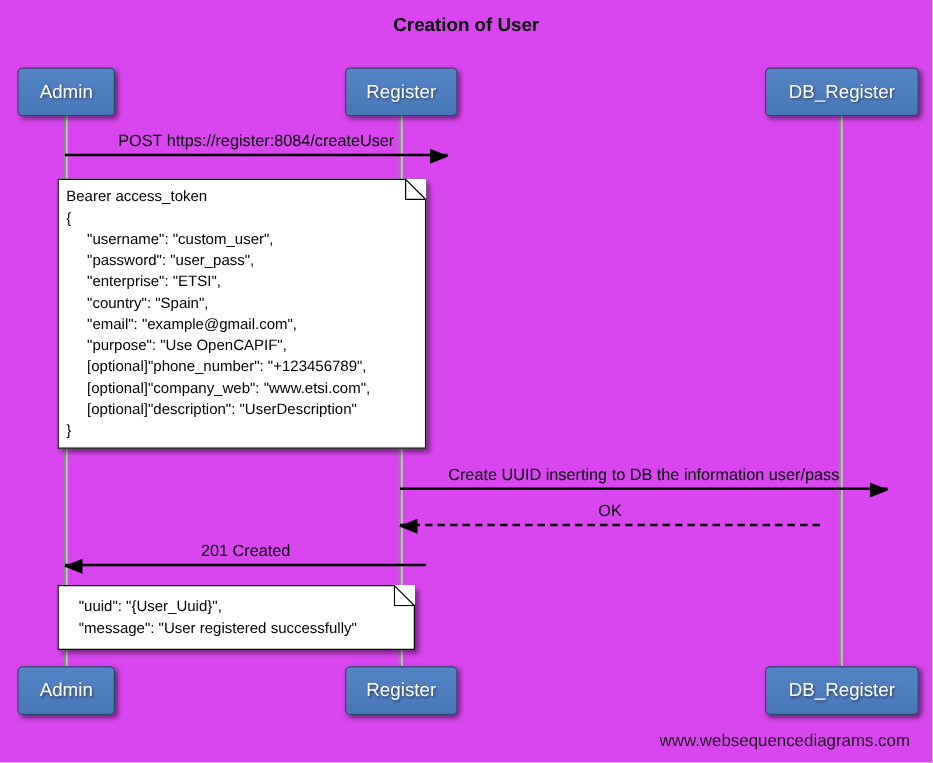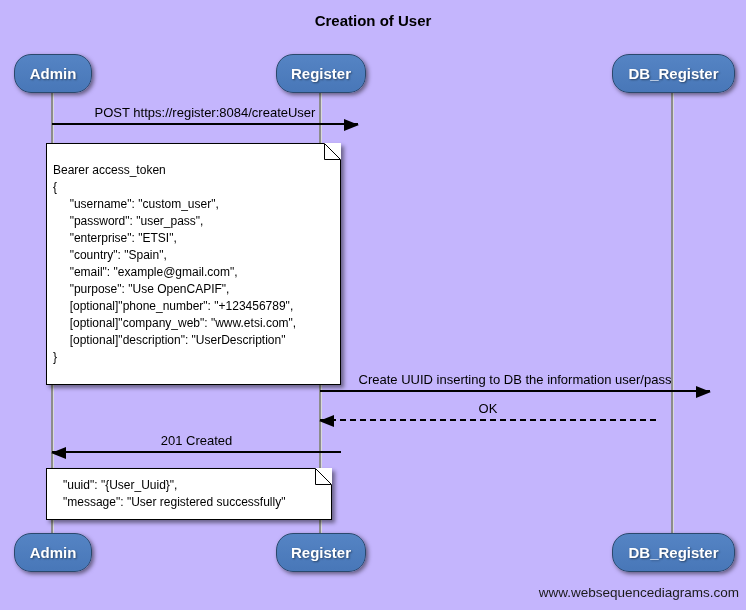--- a/index.html
+++ b/index.html
@@ -1,20 +1,20 @@
 <!DOCTYPE html>
 <html><head>
 <meta charset="utf-8">
 <style>
   html, body { margin: 0; padding: 0; background: #ffffff; }
   #canvas {
     position: relative;
     width: 746px;
     height: 610px;
-    background: #c4b5fd;
+    background: #d946ef;
     font-family: "Liberation Sans", sans-serif;
     color: #000;
     overflow: hidden;
   }
 
   .diagram-title {
     position: absolute;
     top: 12px;
     left: 0;
     width: 746px;
@@ -33,24 +33,24 @@
   }
   #lifeline-admin    { left: 51px; }
   #lifeline-register { left: 319px; }
   #lifeline-db       { left: 671px; }
 
   .actor {
     position: absolute;
     height: 37px;
     background: linear-gradient(#5584c4, #4877b8);
     border: 1px solid #2b486d;
-    border-radius: 17px;
+    border-radius: 4px;
     box-shadow: 2px 2px 4px rgba(0,0,0,0.5);
     color: #ffffff;
-    font-weight: bold;
+    font-weight: normal;
     font-size: 15px;
     display: flex;
     align-items: center;
     justify-content: center;
     text-shadow: 1px 1px 2px rgba(0,0,0,0.45);
   }
   #actor-admin-top    { left: 14px;  top: 54px;  width: 76px; }
   #actor-register-top { left: 276px; top: 54px;  width: 88px; }
   #actor-db-top       { left: 612px; top: 54px;  width: 121px; }
   #actor-admin-bot    { left: 14px;  top: 533px; width: 76px; }
@@ -94,29 +94,29 @@
   #msg-4 { left: 52px;  top: 433px; width: 289px; }
 
   .note {
     position: absolute;
     background: #ffffff;
     border: 1px solid #000;
     box-shadow: 3px 3px 4px rgba(0,0,0,0.45);
     font-size: 12px;
     line-height: 17px;
   }
-  #note-1 { left: 46px; top: 143px; width: 281px; padding: 18px 6px; }
+  #note-1 { left: 46px; top: 143px; width: 281px; padding: 5px 6px; }
   #note-2 { left: 46px; top: 468px; width: 272px; padding: 8px 6px; }
   .nline { white-space: pre; }
   .fold { position: absolute; top: -1px; right: -1px; }
 
   .watermark {
     position: absolute;
     top: 585px;
-    right: 7px;
+    right: 18px;
     font-size: 13.5px;
     color: #1a1a1a;
   }
 </style>
 </head>
 <body>
 
 <div id="canvas">
 
   <div class="diagram-title">Creation of User</div>

